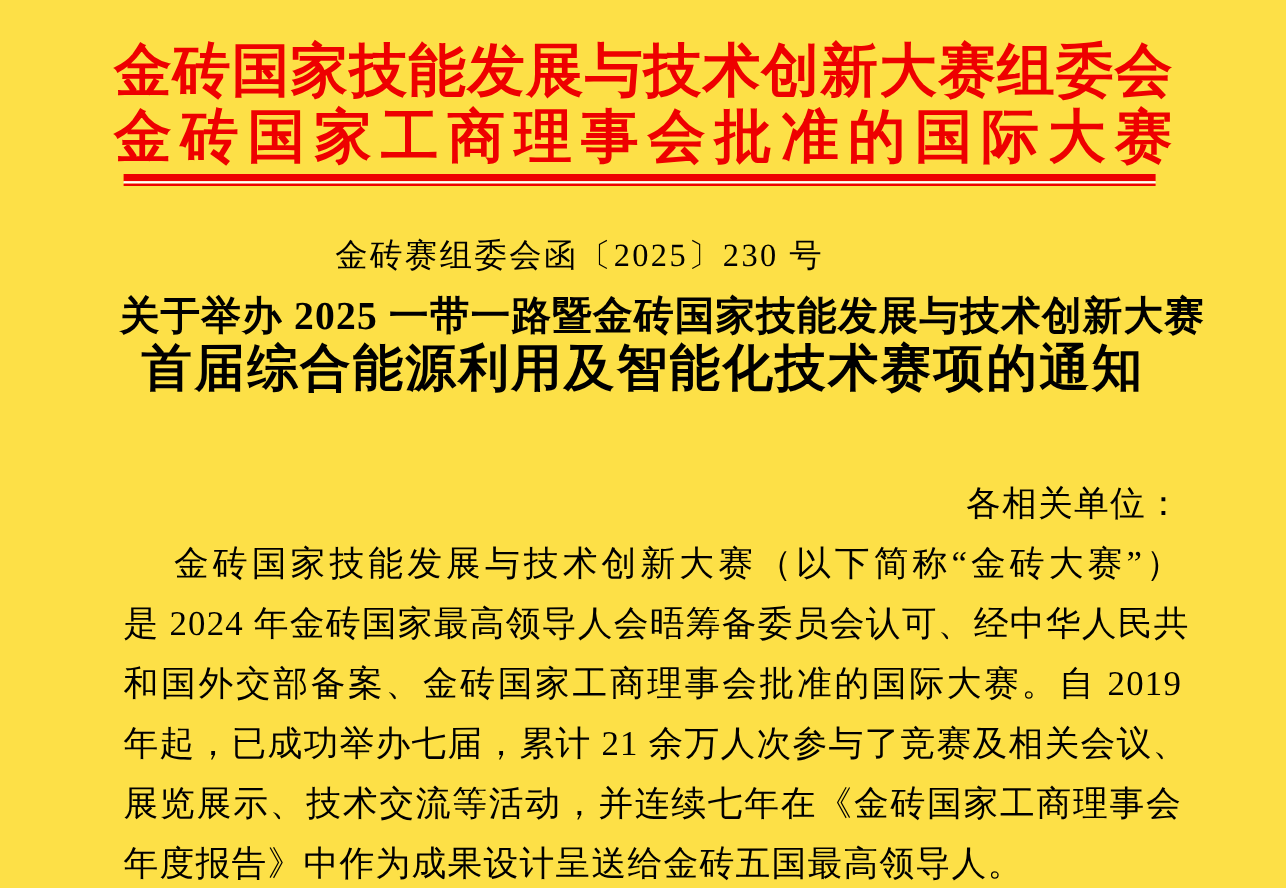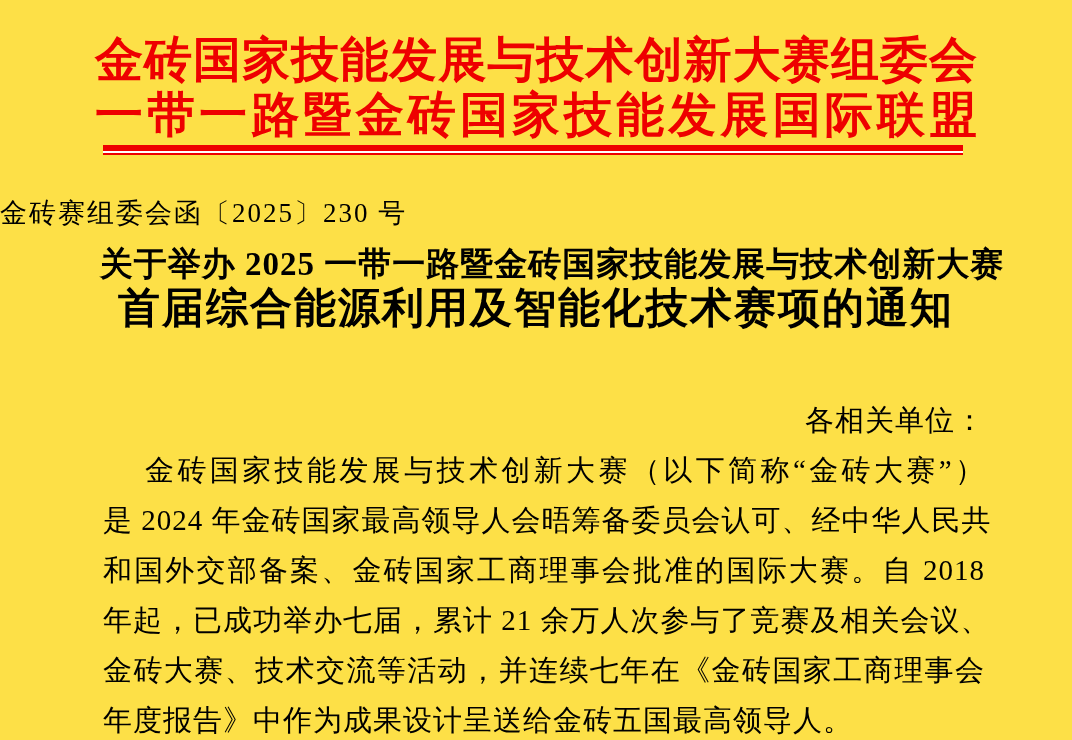--- a/index.html
+++ b/index.html
@@ -31,21 +31,21 @@
     width: 860px;
     margin-left: 103px;
     margin-top: 3px;
   }
   .rule-thick { height: 6px; background: #ee0000; }
   .rule-gap   { height: 2px; background: #ffffff; }
   .rule-thin  { height: 2px; background: #ee0000; }
   .doc-number {
     margin-top: 42px;
     padding-right: 106px;
-    text-align: left;
+    text-align: center;
     font-size: 27px;
     line-height: 32px;
     letter-spacing: 2px;
   }
   .title-line-1 {
     margin-top: 16px;
     text-align: center;
     font-weight: bold;
     font-size: 33px;
     line-height: 38px;
@@ -77,37 +77,37 @@
   .para-line.first { padding-left: 42px; }
   .para-line.last  { text-align: left; text-align-last: left; }
 </style>
 </head>
 <body>
 
 <div class="page">
 
   <div class="org-header">
     <div class="hline">金砖国家技能发展与技术创新大赛组委会</div>
-    <div class="hline">一带一路暨金砖国家技能发展国际联盟</div>
+    <div class="hline">金砖国家工商理事会批准的国际大赛</div>
   </div>
 
   <div class="rules">
     <div class="rule-thick"></div>
     <div class="rule-gap"></div>
     <div class="rule-thin"></div>
   </div>
 
   <div class="doc-number">金砖赛组委会函〔2025〕230 号</div>
 
   <div class="title-line-1">关于举办 2025 一带一路暨金砖国家技能发展与技术创新大赛</div>
   <div class="title-line-2">首届综合能源利用及智能化技术赛项的通知</div>
 
   <div class="body-block">
     <div class="salutation">各相关单位：</div>
     <div class="para-line first">金砖国家技能发展与技术创新大赛（以下简称“金砖大赛”）</div>
     <div class="para-line">是 2024 年金砖国家最高领导人会晤筹备委员会认可、经中华人民共</div>
-    <div class="para-line">和国外交部备案、金砖国家工商理事会批准的国际大赛。自 2018</div>
+    <div class="para-line">和国外交部备案、金砖国家工商理事会批准的国际大赛。自 2019</div>
     <div class="para-line">年起，已成功举办七届，累计 21 余万人次参与了竞赛及相关会议、</div>
-    <div class="para-line">金砖大赛、技术交流等活动，并连续七年在《金砖国家工商理事会</div>
+    <div class="para-line">展览展示、技术交流等活动，并连续七年在《金砖国家工商理事会</div>
     <div class="para-line last">年度报告》中作为成果设计呈送给金砖五国最高领导人。</div>
   </div>
 
 </div>
 
 </body></html>

